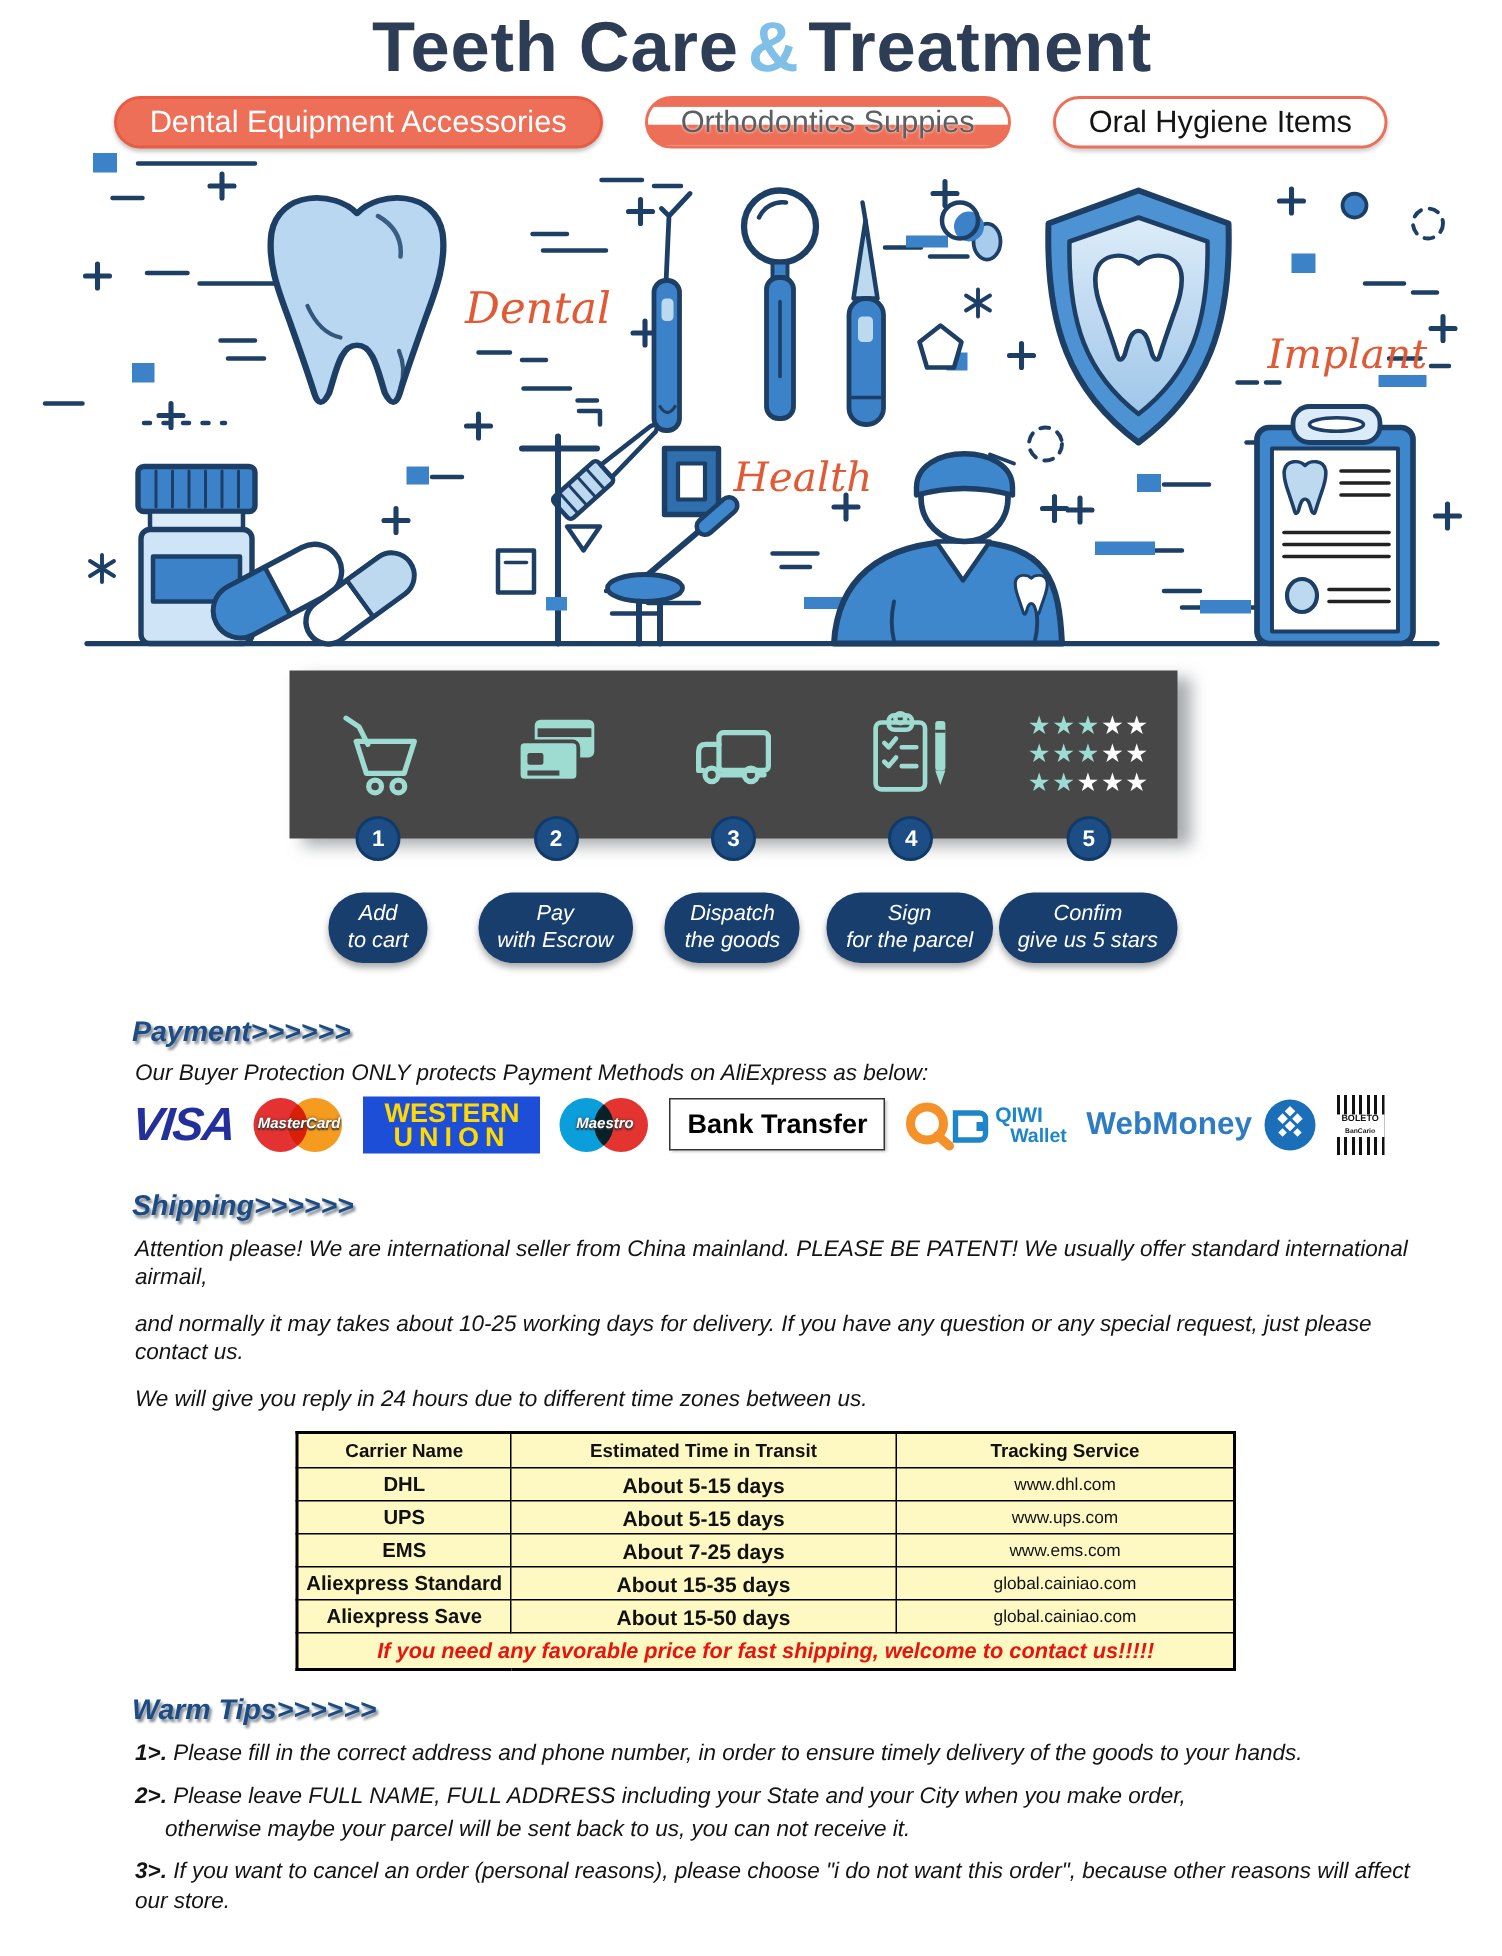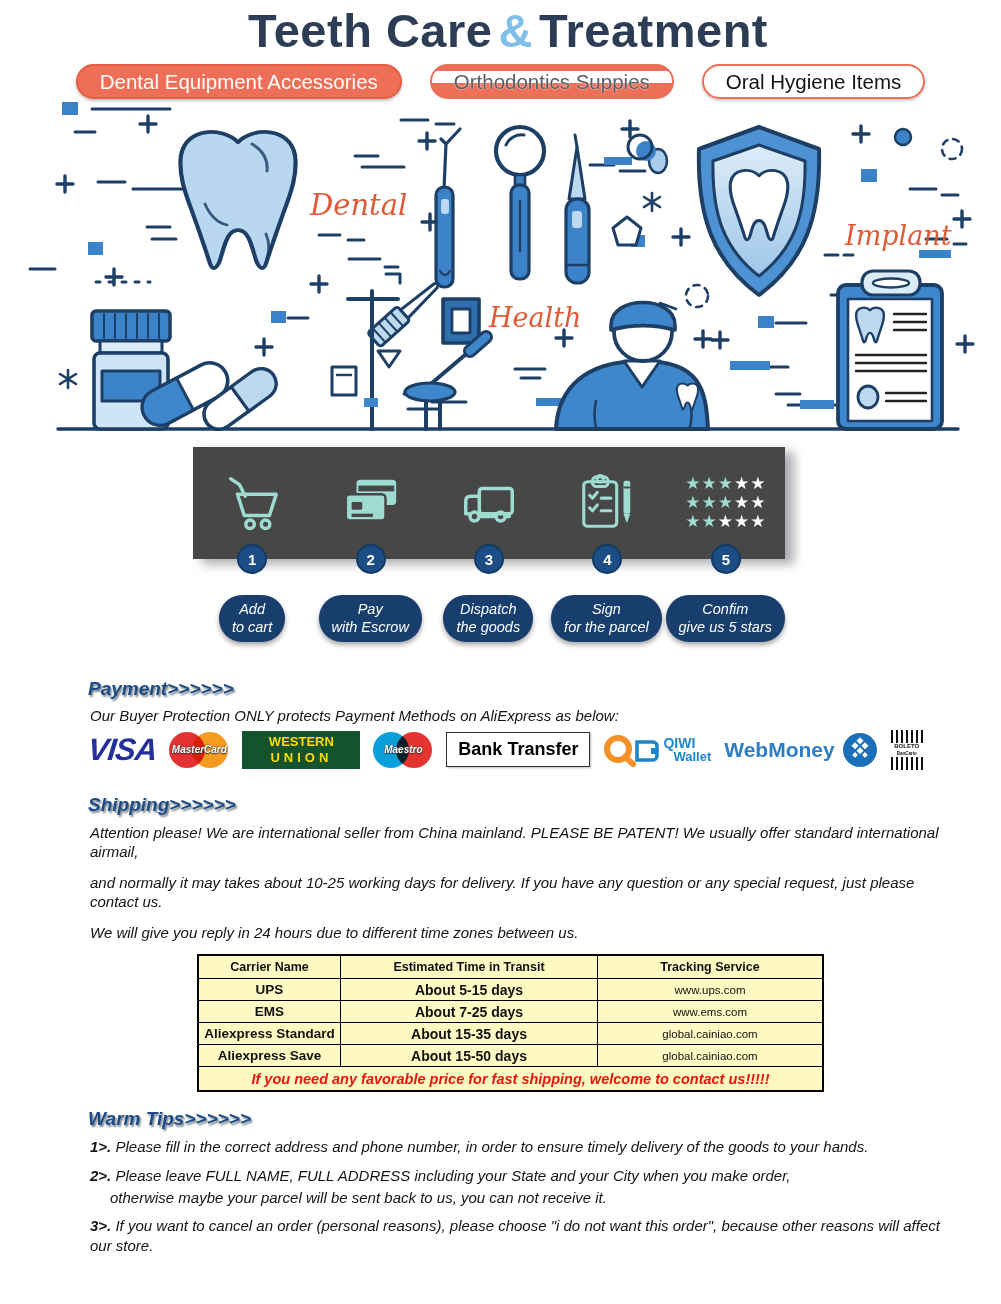--- a/index.html
+++ b/index.html
@@ -49,22 +49,22 @@
   .pay-desc{margin:2px 0 4px 2px;}
   .pay-logos{display:flex;align-items:center;gap:13px;margin:4px 0 0 0;height:44px;}
   .visa{font-size:31px;font-weight:900;font-style:italic;color:#23309c;letter-spacing:-1px;transform:skewX(-6deg);}
   .mc,.maestro{position:relative;width:60px;height:38px;}
   .mc .c1{position:absolute;left:0;top:1px;width:36px;height:36px;border-radius:50%;background:#e33231;}
   .mc .c2{position:absolute;left:23px;top:1px;width:36px;height:36px;border-radius:50%;background:#f49b20;mix-blend-mode:multiply;}
   .maestro .c1{position:absolute;left:0;top:1px;width:36px;height:36px;border-radius:50%;background:#0a9fdb;}
   .maestro .c2{position:absolute;left:23px;top:1px;width:36px;height:36px;border-radius:50%;background:#e3342f;mix-blend-mode:multiply;}
   .circ-txt{position:absolute;left:0;right:0;top:13px;text-align:center;color:#fff;font-weight:bold;
             font-style:italic;font-size:10px;text-shadow:0 0 2px #333,0 1px 1px #333;z-index:3;}
-  .wu{width:118px;height:38px;background:#14532d;color:#ffd904;text-align:center;font-weight:bold;
-      display:flex;flex-direction:column;justify-content:center;line-height:16px;font-size:13px;font-stretch:condensed;}
+  .wu{width:118px;height:38px;background:#1d4ed8;color:#ffd904;text-align:center;font-weight:bold;
+      display:flex;flex-direction:column;justify-content:center;line-height:16px;font-size:18px;font-stretch:condensed;}
   .wu .l2{letter-spacing:4px;}
   .bank{border:1.5px solid #333;background:#fff;color:#000;font-weight:bold;font-size:18px;
         padding:6px 11px;box-shadow:1px 1px 2px #bbb;white-space:nowrap;}
   .qiwi{display:flex;align-items:center;gap:2px;}
   .qiwi-txt{color:#1e86c8;font-weight:bold;line-height:13px;font-size:14px;}
   .qiwi-txt .l2{margin-left:10px;font-size:13px;}
   .wm{display:flex;align-items:center;gap:7px;}
   .wm-txt{color:#2e7cc3;font-weight:bold;font-size:21px;}
   .boleto{width:32px;height:40px;position:relative;background:repeating-linear-gradient(90deg,#111 0 2px,#fff 2px 5px);}
   .boleto .lbl{position:absolute;left:0;right:0;top:13px;background:#fff;font-size:6px;font-weight:bold;
@@ -477,20 +477,25 @@
       <table class="ship">
         <thead>
           <tr>
             <th>Carrier Name</th>
             <th>Estimated Time in Transit</th>
             <th>Tracking Service</th>
           </tr>
         </thead>
         <tbody>
           <tr>
+              <td class="c-name">DHL</td>
+              <td class="c-time">About 5-15 days</td>
+              <td class="c-track">www.dhl.com</td>
+            </tr>
+          <tr>
               <td class="c-name">UPS</td>
               <td class="c-time">About 5-15 days</td>
               <td class="c-track">www.ups.com</td>
             </tr>
           <tr>
               <td class="c-name">EMS</td>
               <td class="c-time">About 7-25 days</td>
               <td class="c-track">www.ems.com</td>
             </tr>
           <tr>

